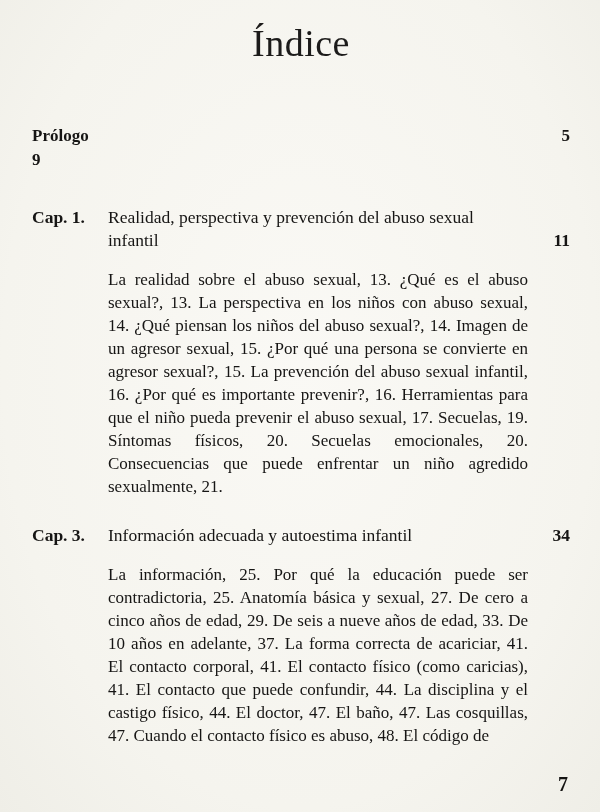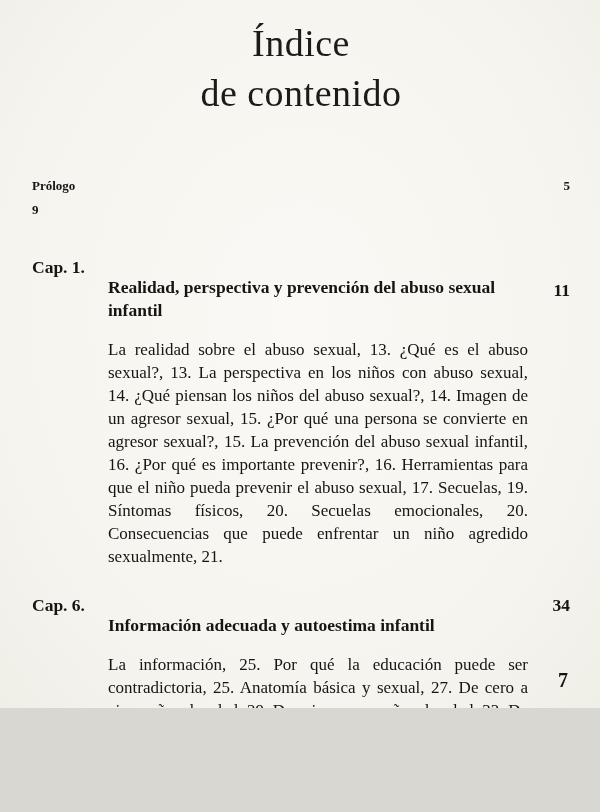--- a/index.html
+++ b/index.html
@@ -3,21 +3,21 @@
 <meta charset="utf-8">
 <style>
   html, body {
     margin: 0;
     padding: 0;
     background: #d9d7d2;
   }
   .page {
     position: relative;
     width: 600px;
-    height: 708px;
+    height: 812px;
     margin: 0 auto;
     background: #f7f6f1;
     background-image: radial-gradient(ellipse at 50% 45%, #faf9f5 0%, #f5f4ee 70%, #efeee7 100%);
     color: #161514;
     font-family: "Liberation Serif", "DejaVu Serif", serif;
     box-sizing: border-box;
     padding: 14px 30px 0 32px;
     overflow: hidden;
   }
   .title {
@@ -28,21 +28,21 @@
     letter-spacing: 0.5px;
     color: #1c1b1a;
   }
   .front-matter {
     margin-top: 56px;
   }
   .fm-row {
     display: flex;
     justify-content: space-between;
     font-weight: bold;
-    font-size: 13px;
+    font-size: 17px;
     line-height: 24px;
   }
   .chapter {
     display: flex;
     align-items: flex-start;
     margin-top: 34px;
     justify-content: space-between;
   }
   .chapter.second { margin-top: 26px; }
   .chap-label {
@@ -50,24 +50,23 @@
     flex-shrink: 0;
     font-weight: bold;
     font-size: 17.5px;
     line-height: 23px;
   }
   .chap-main {
     flex: 1;
     min-width: 0;
   }
   .chap-title {
-    font-weight: bold;
+    font-weight: normal;
     font-size: 17.5px;
     line-height: 23px;
-    margin-top: 20px;
   }
   .chap-body {
     font-size: 17px;
     line-height: 23px;
     text-align: justify;
     margin-top: 16px;
   }
   .chap-page {
     width: 42px;
     flex-shrink: 0;
@@ -86,21 +85,20 @@
     color: #141312;
   }
 </style>
 </head>
 <body>
 
 <div class="page">
 
   <div class="title">
     <div>Índice</div>
-    <div>de contenido</div>
   </div>
 
   <div class="front-matter">
     <div class="fm-row">
       <span>Prólogo</span>
       <span>5</span>
     </div>
     <div class="fm-row">
       <span>9</span>
     </div>
@@ -109,21 +107,21 @@
   <div class="chapter">
     <div class="chap-label">Cap. 1.</div>
     <div class="chap-main">
       <div class="chap-title">Realidad, perspectiva y prevención del abuso sexual infantil</div>
       <div class="chap-body">La realidad sobre el abuso sexual, 13. ¿Qué es el abuso sexual?, 13. La perspectiva en los niños con abuso sexual, 14. ¿Qué piensan los niños del abuso sexual?, 14. Imagen de un agresor sexual, 15. ¿Por qué una persona se convierte en agresor sexual?, 15. La prevención del abuso sexual infantil, 16. ¿Por qué es importante prevenir?, 16. Herramientas para que el niño pueda prevenir el abuso sexual, 17. Secuelas, 19. Síntomas físicos, 20. Secuelas emocionales, 20. Consecuencias que puede enfrentar un niño agredido sexualmente, 21.</div>
     </div>
     <div class="chap-page on-second-line">11</div>
   </div>
 
   <div class="chapter second">
-    <div class="chap-label">Cap. 6.</div>
+    <div class="chap-label">Cap. 3.</div>
     <div class="chap-main">
       <div class="chap-title">Información adecuada y autoestima infantil</div>
       <div class="chap-body">La información, 25. Por qué la educación puede ser contradictoria, 25. Anatomía básica y sexual, 27. De cero a cinco años de edad, 29. De seis a nueve años de edad, 33. De 10 años en adelante, 37. La forma correcta de acariciar, 41. El contacto corporal, 41. El contacto físico (como caricias), 41. El contacto que puede confundir, 44. La disciplina y el castigo físico, 44. El doctor, 47. El baño, 47. Las cosquillas, 47. Cuando el contacto físico es abuso, 48. El código de</div>
     </div>
     <div class="chap-page">34</div>
   </div>
 
   <div class="folio">7</div>
 
 </div>

